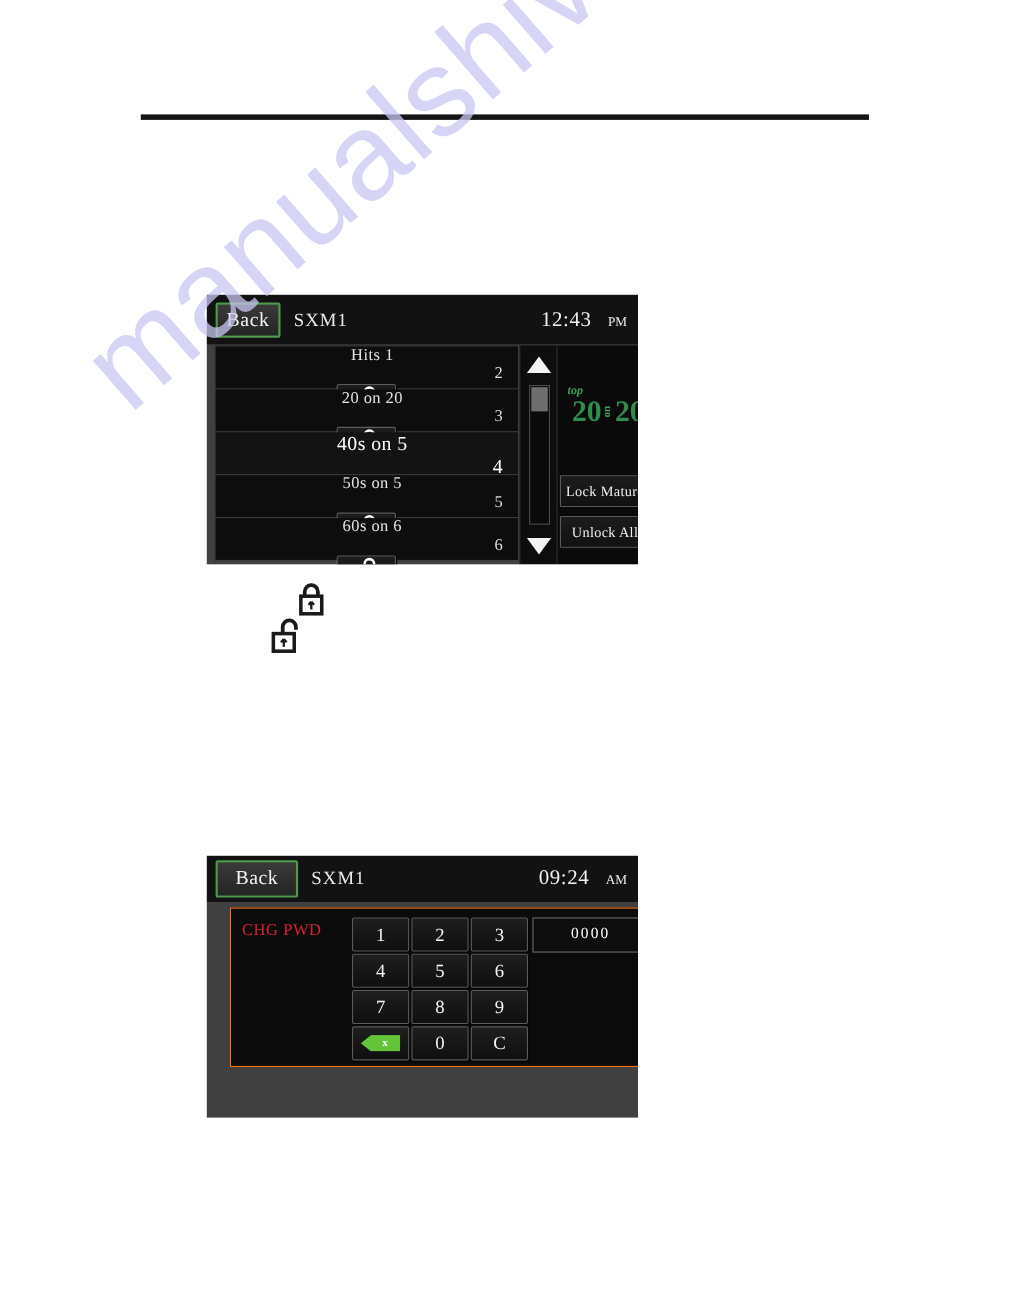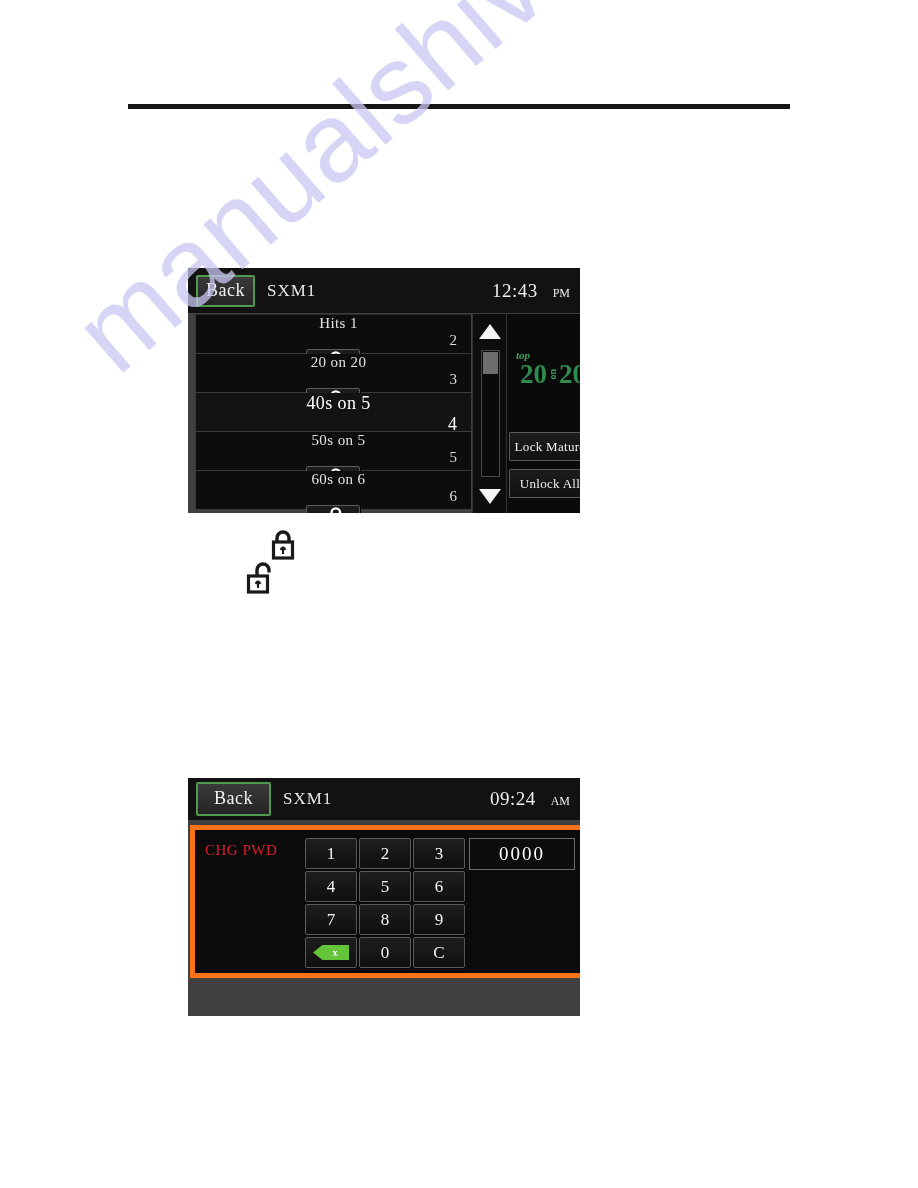--- a/index.html
+++ b/index.html
@@ -248,25 +248,25 @@
     align-items: center;
     justify-content: center;
     letter-spacing: .3px;
   }
   .side-btn.lock-mature { top: 118px; }
   .side-btn.unlock-all { top: 155px; }
 
   
   .keypad-frame {
     position: absolute;
-    left: 2px;
+    left: 21px;
     top: 47px;
     width: 382px;
     height: 143px;
-    border: 5px solid #f97316;
+    border: 1px solid #f97316;
     background: #0b0b0b;
     padding-left: 30px;
   }
   .chg-pwd {
     position: absolute;
     left: 10px;
     top: 12px;
     color: #d92030;
     font-size: 15px;
     letter-spacing: .5px;
@@ -287,21 +287,21 @@
   }
   .pw-display {
     position: absolute;
     left: 274px;
     top: 8px;
     width: 104px;
     height: 30px;
     border: 1px solid #6a6a6a;
     background: #0d0d0d;
     color: #ffffff;
-    font-size: 19px;
+    font-size: 14px;
     letter-spacing: 2px;
     display: flex;
     align-items: center;
     justify-content: center;
   }
   .bksp-shape {
     width: 36px;
     height: 15px;
     background: #63c43a;
     clip-path: polygon(0% 50%, 26% 0%, 100% 0%, 100% 100%, 26% 100%);

